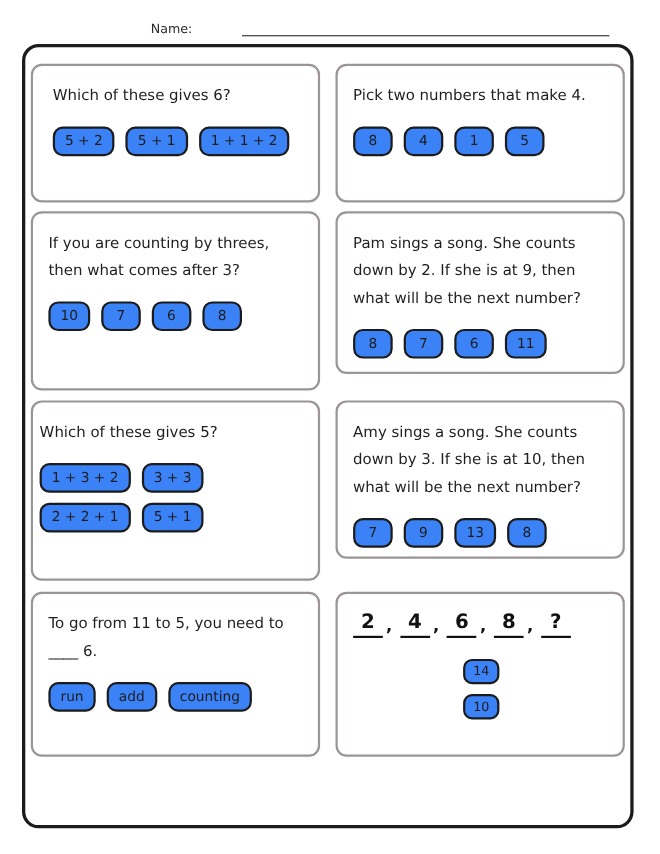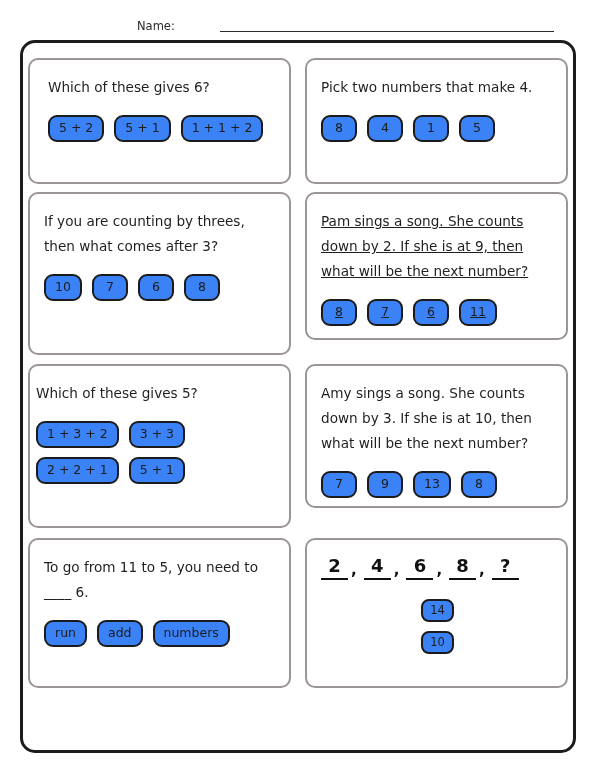--- a/index.html
+++ b/index.html
@@ -9,20 +9,21 @@
     background: #ffffff;
     font-family: "DejaVu Sans", "Liberation Sans", sans-serif;
     color: #1f1f1f;
   }
 
   
   .name-area {
     position: absolute;
     top: 19px; left: 137px;
     display: flex;
+    align-items: flex-end;
     font-size: 11.5px;
     color: #2a2a2a;
     gap: 40px;
   }
   .name-line {
     display: inline-block;
     width: 334px;
     height: 13px;
     margin-left: 5px;
     border-bottom: 1.6px solid #2a2a2a;
@@ -42,21 +43,21 @@
   .card {
     position: absolute;
     background: #fff;
     border: 2px solid #9b9595;
     border-radius: 10px;
     padding: 15px 12px 0 14px;
   }
   .c1 { left: 28px;  top: 58px;  width: 263px; height: 126px; padding-left: 18px; }
   .c2 { left: 305px; top: 58px;  width: 263px; height: 126px; }
   .c3 { left: 28px;  top: 192px; width: 263px; height: 163px; }
-  .c4 { left: 305px; top: 192px; width: 263px; height: 148px; text-decoration: underline; }
+  .c4 { left: 305px; top: 192px; width: 263px; height: 148px; }
   .c5 { left: 28px;  top: 364px; width: 263px; height: 164px; padding-left: 6px; }
   .c6 { left: 305px; top: 364px; width: 263px; height: 144px; }
   .c7 { left: 28px;  top: 538px; width: 263px; height: 150px; }
   .c8 { left: 305px; top: 538px; width: 263px; height: 150px; }
 
   .prompt {
     font-size: 13.6px;
     line-height: 25px;
     color: #1f1f1f;
   }
@@ -181,21 +182,21 @@
     <span class="choice">13</span>
     <span class="choice">8</span>
   </div>
 </div>
 
 <div class="card c7">
   <div class="prompt">To go from 11 to 5, you need to ____ 6.</div>
   <div class="choices">
     <span class="choice">run</span>
     <span class="choice">add</span>
-    <span class="choice">numbers</span>
+    <span class="choice">counting</span>
   </div>
 </div>
 
 <div class="card c8">
   <div class="seq">
     <span class="term">2</span><span class="comma">,</span><span class="term">4</span><span class="comma">,</span><span class="term">6</span><span class="comma">,</span><span class="term">8</span><span class="comma">,</span><span class="term">?</span>
   </div>
   <div class="choices">
     <span class="choice sm">14</span>
     <span class="choice sm">10</span>

